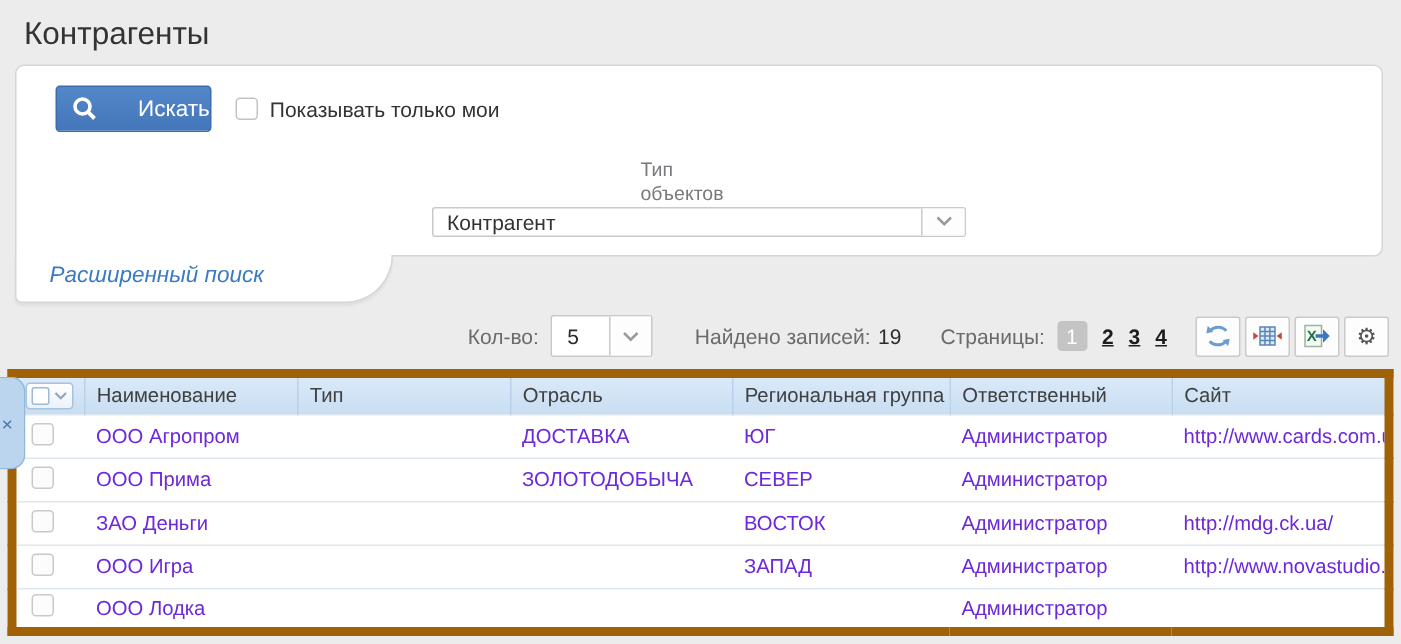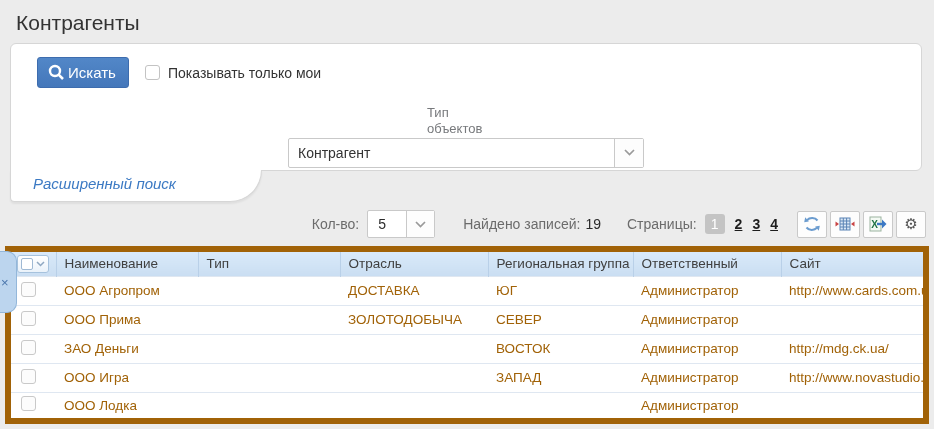--- a/index.html
+++ b/index.html
@@ -38,38 +38,38 @@
     outline: none;
   }
   .search-input::placeholder { color: #9a9a9a; }
   .search-btn {
     margin-left: 10px;
     height: 31px; min-width: 92px;
     background: linear-gradient(#5287c8, #4477ba);
     border: 1px solid #3d6cae; border-radius: 3px;
     color: #fff; font-size: 15px;
     font-family: "Liberation Sans", sans-serif;
-    display: inline-flex; align-items: center; gap: 3px;
+    display: inline-flex; align-items: center; gap: 27px;
     padding: 0 0 0 10px; cursor: pointer;
   }
   .chk-wrap { display: inline-flex; align-items: center; margin-left: 16px; cursor: pointer; }
   .chk {
     width: 15px; height: 15px; background: #fff;
     border: 1px solid #c3c3c3; border-radius: 3px;
     display: inline-block;
   }
   .chk-label { font-size: 14px; color: #333; margin-left: 8px; }
 
   .type-row { display: flex; align-items: center; margin-top: 17px; flex-direction: column; }
   .type-label {
     width: 66px; margin-left: 4px; margin-right: 16px;
     font-size: 13px; color: #77797c; line-height: 1.25;
   }
   .select {
-    display: inline-flex; height: 30px; background: #fff;
+    display: inline-flex; height: 20px; background: #fff;
     border: 1px solid #c9c9c9; border-radius: 2px;
   }
   .select .sel-value {
     display: flex; align-items: center;
     padding: 0 9px; font-size: 14px; color: #333;
   }
   .select .sel-arrow {
     display: flex; align-items: center; justify-content: center;
     border-left: 1px solid #c9c9c9; background: #fdfdfd;
     width: 29px; cursor: pointer;
@@ -141,21 +141,21 @@
   }
   thead th {
     background: linear-gradient(#d9e9f9, #cadef2);
     height: 27px; font-size: 13.5px; font-weight: 400; color: #404040;
     text-align: left; padding: 0 0 0 8px;
     border-left: 1px solid #b9d0e8;
   }
   thead th:first-child { border-left: none; padding-left: 6px; }
   tbody td {
     height: 29px; border-top: 1px solid #dfe7f1;
-    font-size: 13.5px; color: #a16207;
+    font-size: 13.5px; color: #6d28d9;
     padding: 0 0 0 8px; white-space: nowrap; overflow: hidden;
   }
   tbody td.cbcell { padding-left: 10px; }
   td.linkish { cursor: pointer; }
   .hdr-cb-box {
     display: inline-flex; align-items: center; gap: 3px;
     background: linear-gradient(#ffffff,#eaf2fa);
     border: 1px solid #a6c2dd; border-radius: 3px;
     padding: 2px 3px;
   }

